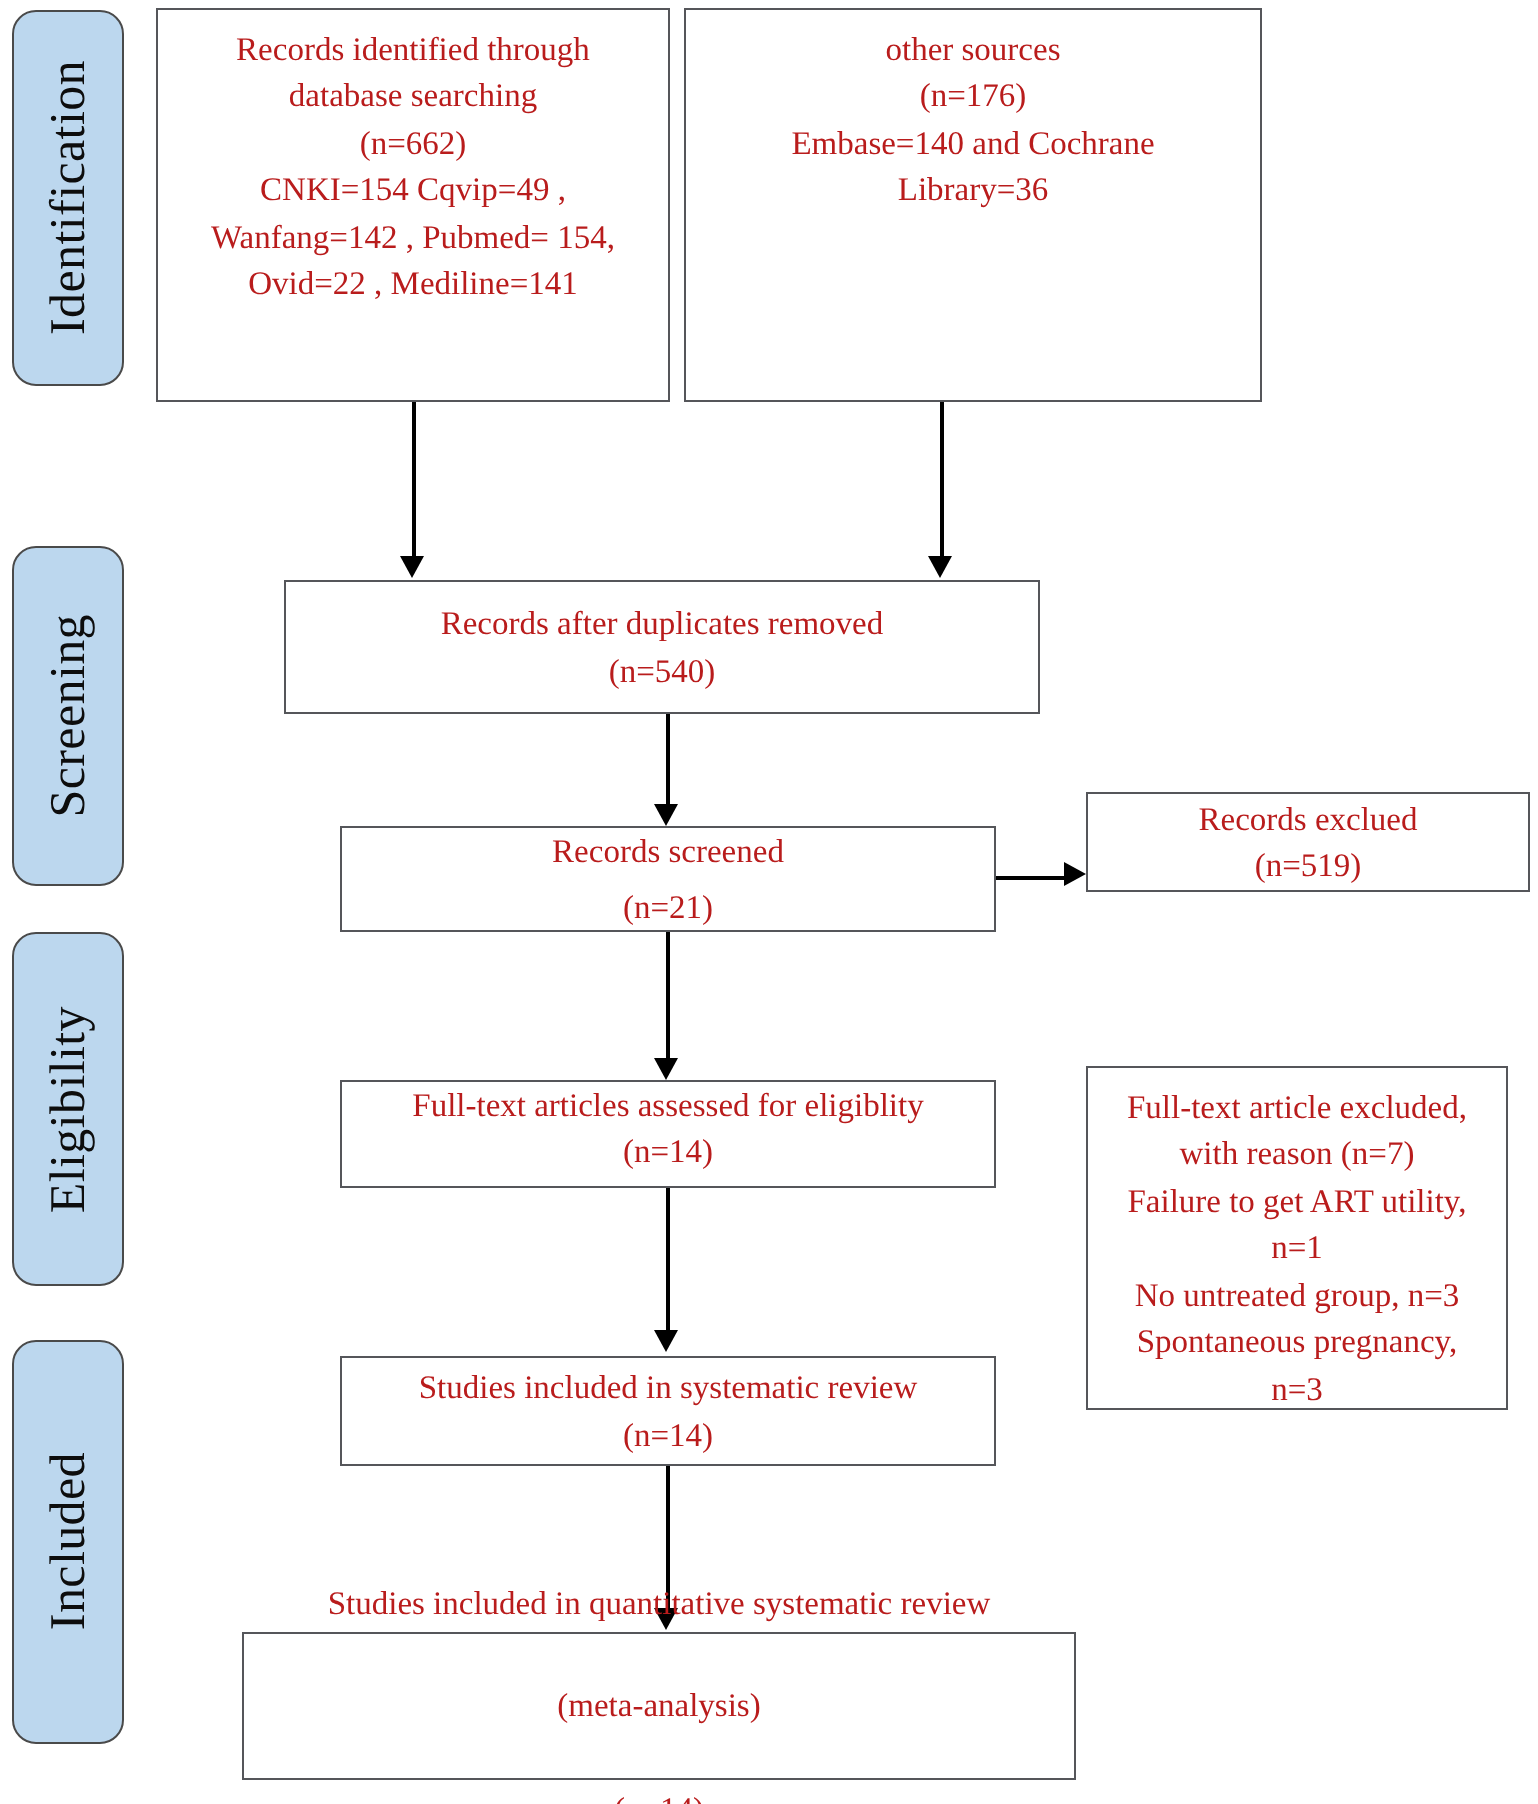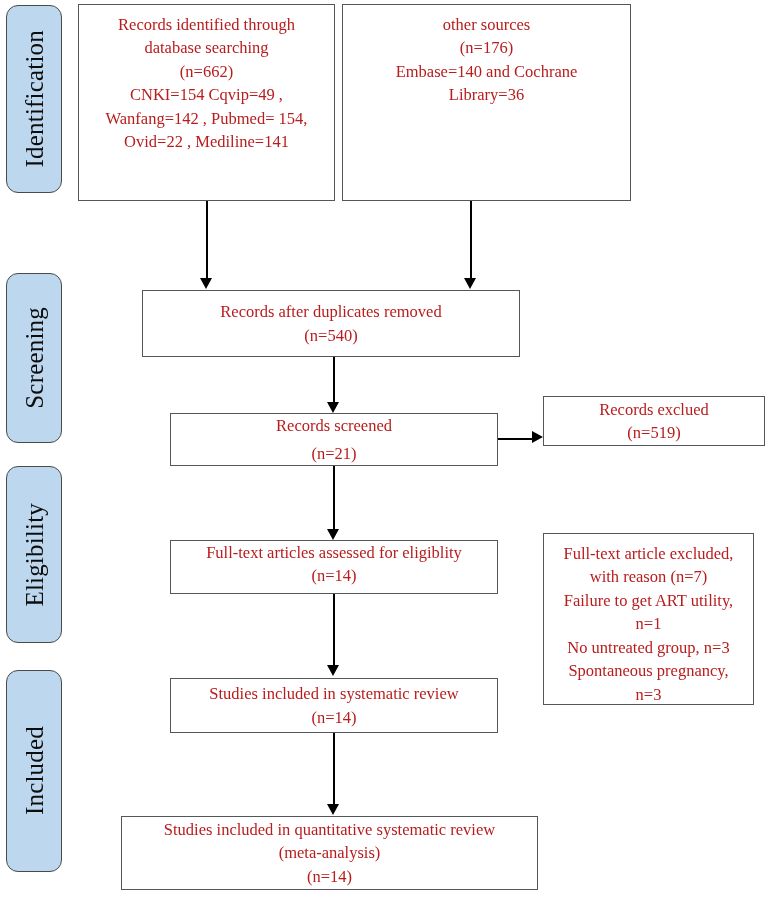--- a/index.html
+++ b/index.html
@@ -172,19 +172,19 @@
   <div class="arrow-down" style="left:327px; top:665px;"></div>
 
   <div class="flow-box" style="left:170px; top:678px; width:328px; height:55px; justify-content:center;align-items:center;">
     <div class="box-line">Studies included in systematic review</div>
     <div class="box-line">(n=14)</div>
   </div>
 
   <div class="vline" style="left:333px; top:733px; height:72px;"></div>
   <div class="arrow-down" style="left:327px; top:804px;"></div>
 
-  <div class="flow-box" style="left:121px; top:816px; width:417px; height:74px; justify-content:center;">
+  <div class="flow-box" style="left:121px; top:816px; width:417px; height:74px; justify-content:center;gap:28px;">
     <div class="box-line">Studies included in quantitative systematic review</div>
     <div class="box-line">(meta-analysis)</div>
     <div class="box-line">(n=14)</div>
   </div>
 
 </div>
 
 </body></html>

